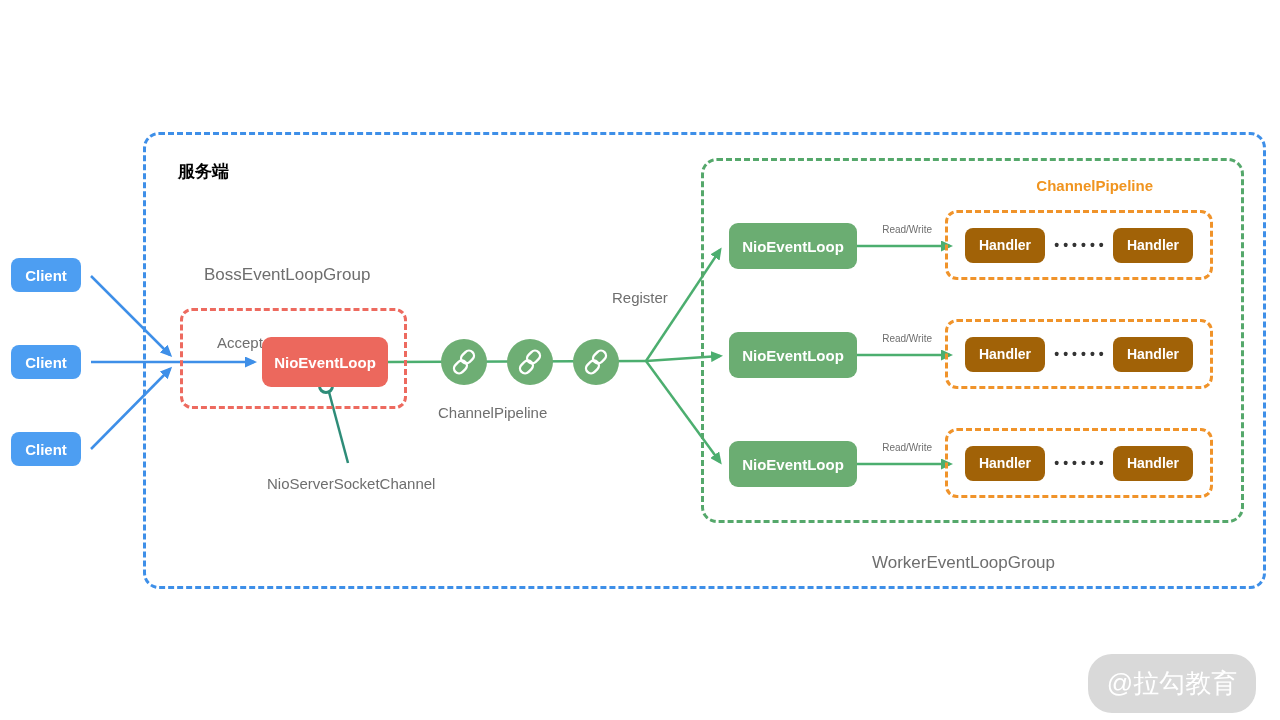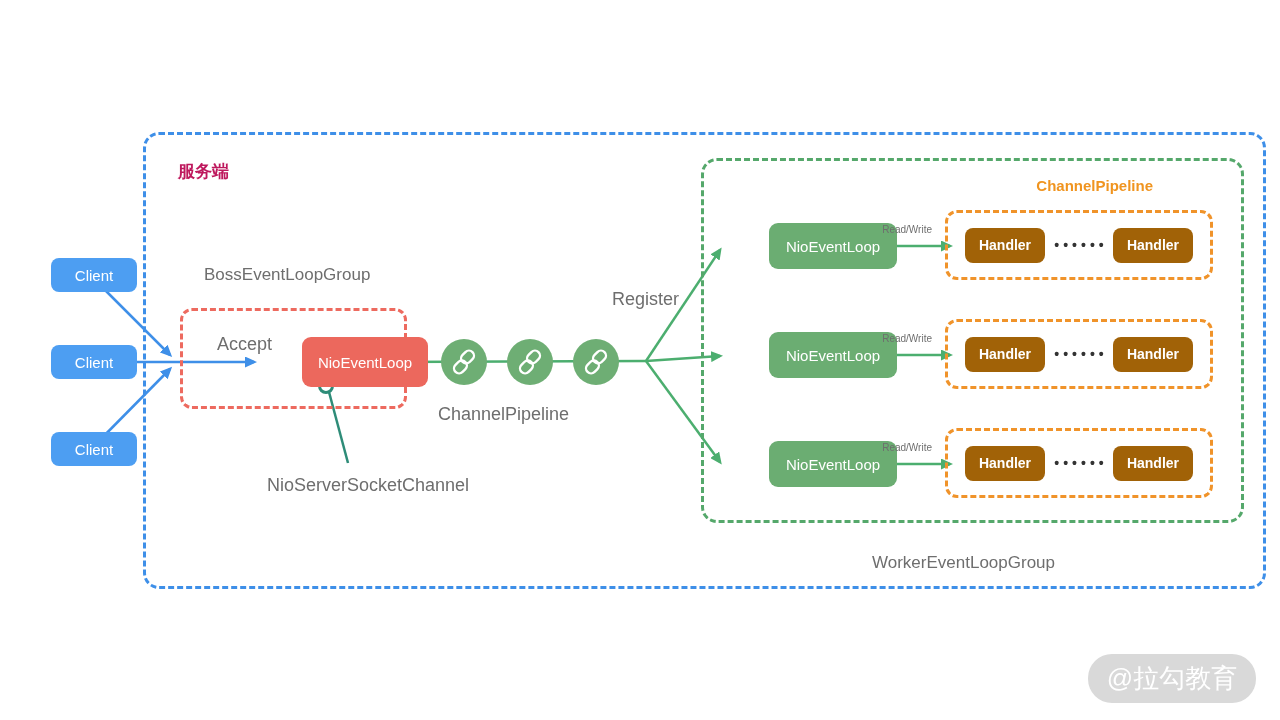--- a/index.html
+++ b/index.html
@@ -1,28 +1,28 @@
 <!DOCTYPE html>
 <html><head>
 <meta charset="utf-8">
 <style>
   html,body{margin:0;padding:0;background:#ffffff;}
   body{width:1280px;height:720px;position:relative;overflow:hidden;
        font-family:"Liberation Sans", sans-serif;}
   .abs{position:absolute;}
-  .lbl{color:#6e6e6e;font-size:18px;white-space:nowrap;}
+  .lbl{color:#6e6e6e;font-size:15px;white-space:nowrap;}
   .lbl-center{}
   .node{display:flex;align-items:center;justify-content:center;
-        color:#ffffff;font-weight:normal;box-sizing:border-box;margin-left:40px;}
+        color:#ffffff;font-weight:bold;box-sizing:border-box;}
   
   .server-box{left:143px;top:132px;width:1123px;height:457px;
         border:3px dashed #3e8fe8;border-radius:16px;box-sizing:border-box;}
-  .server-title{left:178px;top:160px;color:#be185d;font-size:17px;font-weight:bold;}
+  .server-title{left:178px;top:160px;color:#000000;font-size:17px;font-weight:bold;}
   
-  .client{width:86px;height:34px;left:11px;background:#4d9ef2;border-radius:8px;font-size:15px;}
+  .client{width:70px;height:34px;left:11px;background:#4d9ef2;border-radius:8px;font-size:15px;}
   .client1{top:258px}.client2{top:345px}.client3{top:432px}
   
   .boss-title{left:204px;top:265px;width:190px;font-size:17px;font-weight:500;}
   .boss-box{left:180px;top:308px;width:227px;height:101px;
         border:3px dashed #ed6a5f;border-radius:12px;box-sizing:border-box;}
   .accept{left:191px;top:334px;margin-left:26px;}
   .boss-loop{left:262px;top:337px;width:126px;height:50px;background:#ec685d;border-radius:9px;font-size:15px;}
   .nsc-label{left:438px;top:404px;width:150px;}
   .register{left:612px;top:289px;}
   .nssc-label{left:267px;top:475px;width:182px;}
@@ -37,21 +37,21 @@
   .rw{left:848px;width:84px;text-align:right;font-size:10px;}
   .row1 .rw{top:224px}.row2 .rw{top:333px}.row3 .rw{top:442px}
   .pipe{left:945px;width:268px;height:70px;border:3px dashed #f0932a;border-radius:12px;
         box-sizing:border-box;display:flex;align-items:center;justify-content:space-between;
         padding:0 17px;}
   .row1 .pipe{top:210px}.row2 .pipe{top:319px}.row3 .pipe{top:428px}
   .handler{width:80px;height:35px;background:#a16207;border-radius:8px;font-size:14px;
         display:flex;align-items:center;justify-content:center;color:#fff;font-weight:bold;}
   .dots{color:#333;font-size:14px;font-weight:bold;letter-spacing:4px;padding-left:4px;}
   
-  .watermark{left:1088px;top:654px;width:168px;height:49px;background:#d9d9d9;
+  .watermark{left:1088px;top:654px;width:168px;height:59px;background:#d9d9d9;
         border-radius:24px;display:flex;align-items:center;justify-content:center;
         color:#ffffff;font-size:26px;}
   svg.overlay{position:absolute;left:0;top:0;pointer-events:none;}
 </style>
 </head>
 <body>
 
 <svg class="overlay" width="1280" height="720">
   <defs>
     <marker id="arrBlue" markerUnits="userSpaceOnUse" markerWidth="13" markerHeight="11" refX="9" refY="5.5" orient="auto">

